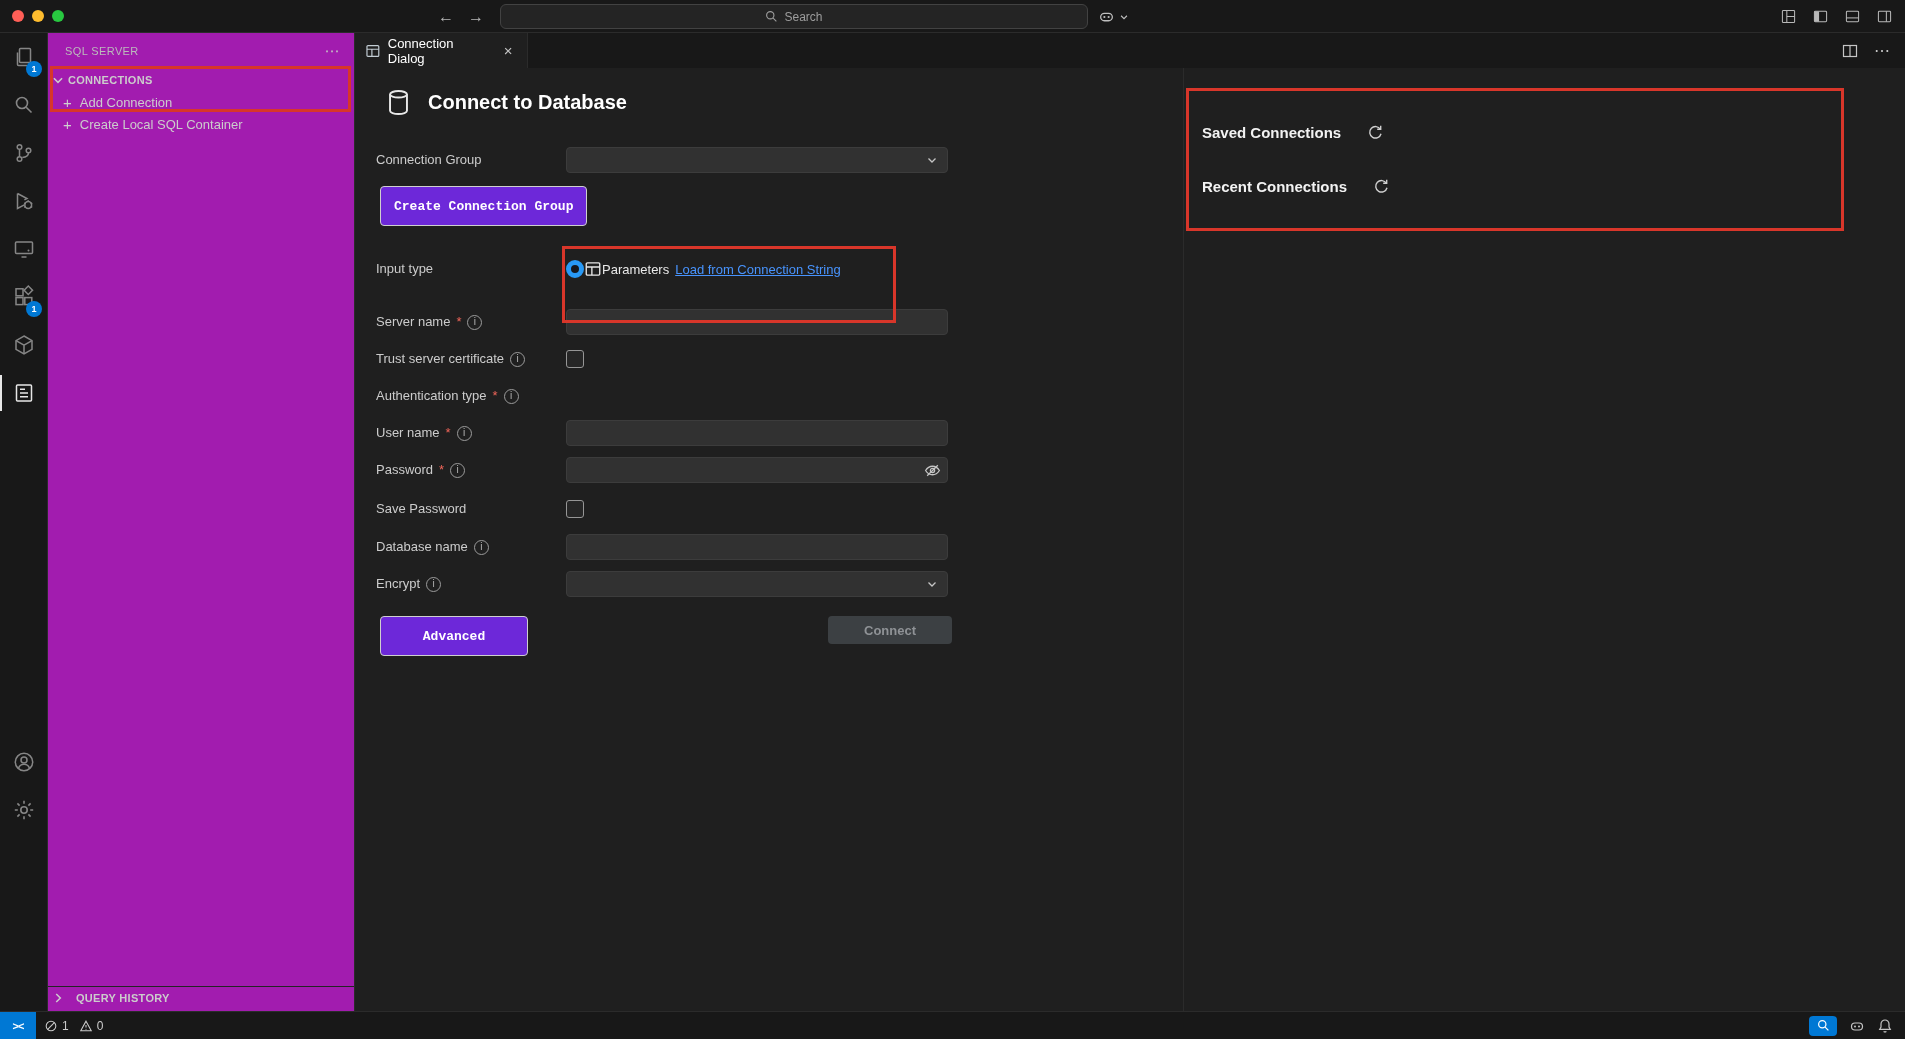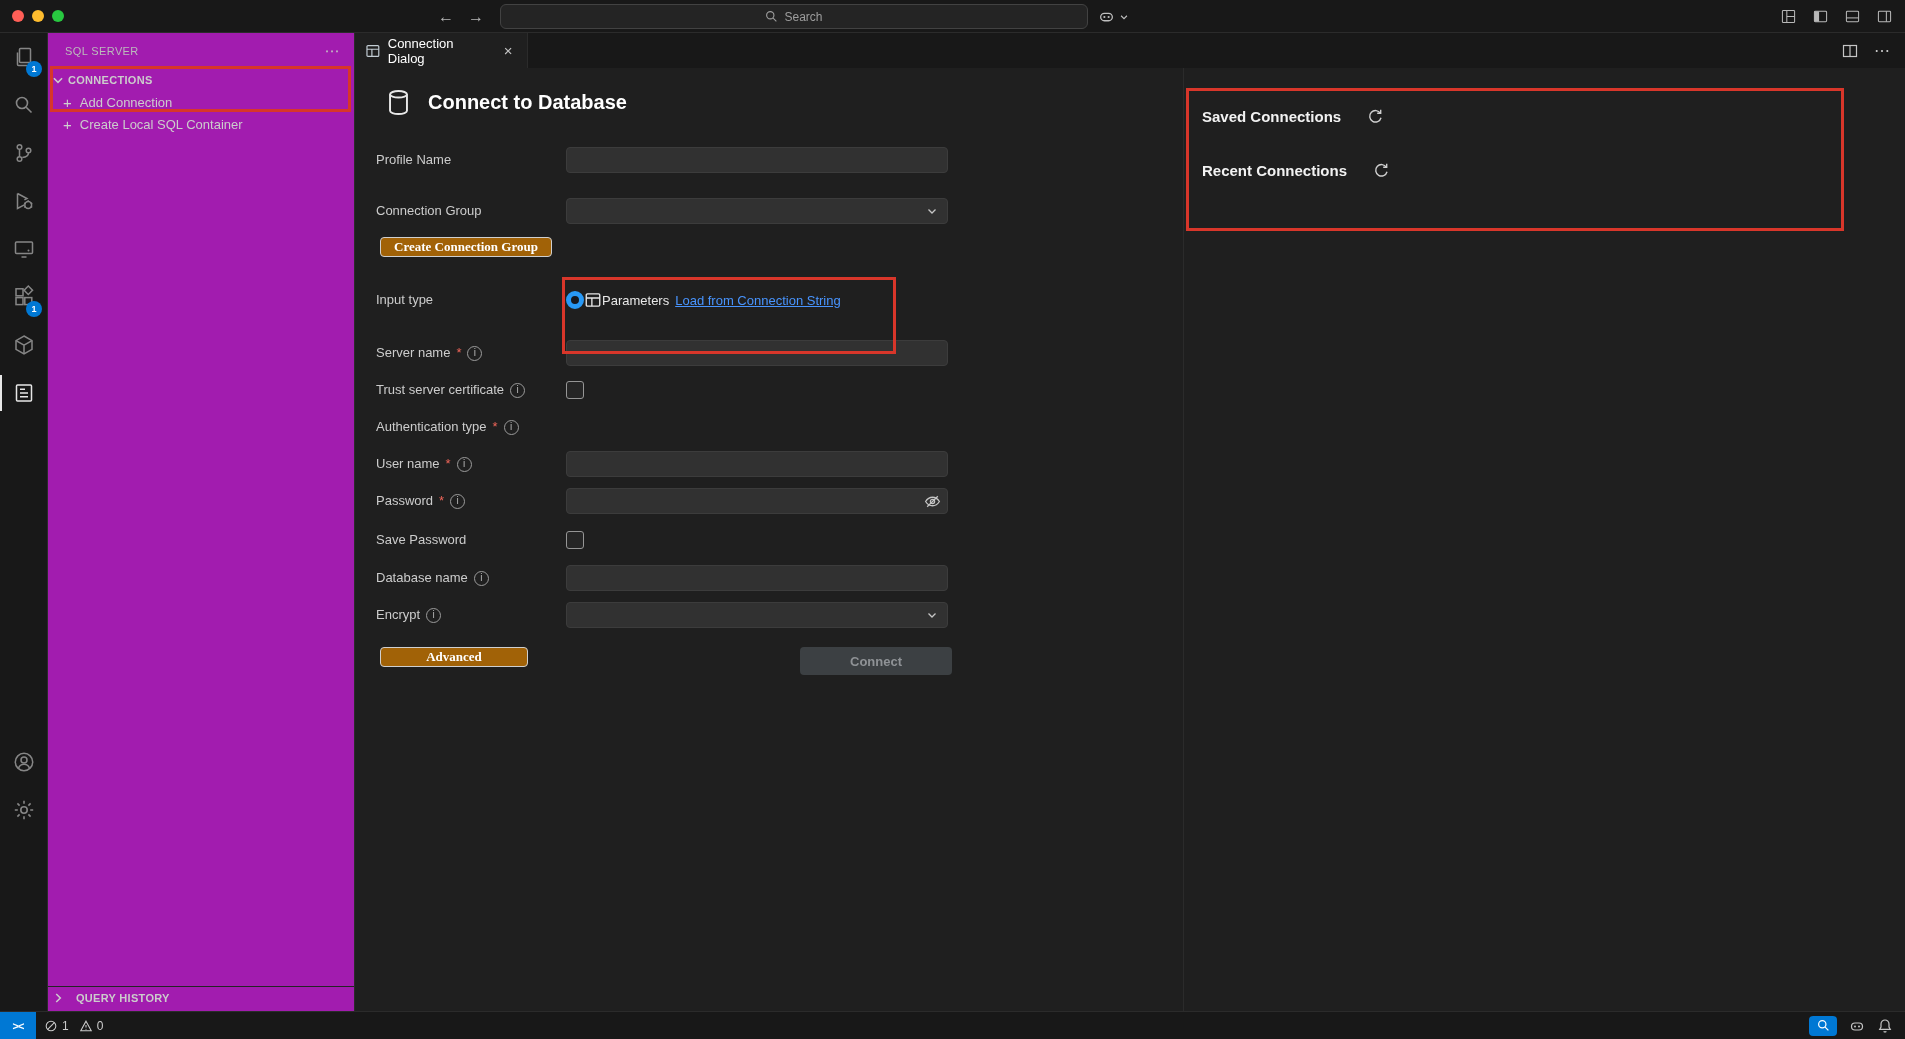--- a/index.html
+++ b/index.html
@@ -66,38 +66,38 @@
   .required { color:#ef6559; font-size:13px; }
   .info-icon { width:15px; height:15px; border-radius:50%; border:1px solid #9b9b9b; color:#b5b5b5; font-size:10px; font-style:normal; display:inline-flex; align-items:center; justify-content:center; line-height:1; }
   .control { width:382px; flex:0 0 382px; position:relative; }
   .text-input { width:382px; height:26px; background:#313131; border:1px solid #3c3c3c; border-radius:4px; color:#e8e8e8; font-size:13px; padding:0 8px; outline:none; font-family:"Liberation Sans", sans-serif; }
   .dropdown { width:382px; height:26px; background:#313131; border:1px solid #3c3c3c; border-radius:4px; display:flex; align-items:center; justify-content:space-between; padding:0 9px; color:#f0f0f0; cursor:pointer; }
   .dropdown svg { width:12px; height:12px; color:#c5c5c5; }
   .checkbox { width:18px; height:18px; border:1px solid #969696; border-radius:3px; background:#262626; cursor:pointer; }
   .eye-button { position:absolute; right:7px; top:5px; width:17px; height:17px; color:#c5c5c5; cursor:pointer; }
   .eye-button svg { width:17px; height:17px; }
 
-  .btn-secondary { height:20px; background:#a16207; border:1px solid #cfcfcf; border-radius:4px; color:#ffffff; font-weight:700; font-size:13px; padding:0 13px; cursor:pointer; font-family:Liberation Serif, serif; }
-  .btn-disabled { width:152px; height:28px; background:#3c4043; border:none; border-radius:4px; color:#8f9296; font-weight:700; font-size:13px; cursor:default; font-family:"Liberation Sans", sans-serif; }
+  .btn-secondary { height:40px; background:#6d28d9; border:1px solid #cfcfcf; border-radius:4px; color:#ffffff; font-weight:700; font-size:13px; padding:0 13px; cursor:pointer; font-family:Liberation Mono, monospace; }
+  .btn-disabled { width:124px; height:28px; background:#3c4043; border:none; border-radius:4px; color:#8f9296; font-weight:700; font-size:13px; cursor:default; font-family:"Liberation Sans", sans-serif; }
   .row-create-group { margin-left:4px; margin-bottom:30px; }
   .row-buttons { width:572px; margin-left:4px; display:flex; justify-content:space-between; margin-top:19px; }
   .btn-advanced { min-width:148px; }
 
   
   .radio-group { position:relative; display:flex; flex-direction:column; gap:6px; margin-bottom:27px; }
   .radio-row { height:26px; display:flex; align-items:center; gap:0; }
   .radio { width:18px; height:18px; flex:0 0 18px; border-radius:50%; border:1.5px solid #c8c8c8; background:transparent; cursor:pointer; }
   .radio.selected { border:5px solid #2899f5; background:#16181d; }
   .radio-row svg.opt-icon { width:18px; height:18px; color:#e8e8e8; }
   .radio-label { color:#e8e8e8; font-size:13px; }
   .cs-link { color:#4894fe; text-decoration:underline; font-size:13px; margin-left:6px; cursor:pointer; }
 
   
   .right-rail { flex:1 1 auto; border-left:1px solid #2b2b2b; position:relative; padding:36px 0 0 18px; }
-  .rail-row { height:24px; display:flex; align-items:center; gap:26px; }
+  .rail-row { height:24px; display:flex; align-items:center; gap:26px;margin-top:16px; }
   .rail-row + .rail-row { margin-top:30px; }
   .rail-label { font-size:15px; font-weight:700; color:#f2f2f2; }
   .rail-refresh { width:17px; height:17px; color:#d0d0d0; cursor:pointer; }
   .rail-refresh svg { width:17px; height:17px; }
 
   
   .annotation { position:absolute; border:3px solid #d8362a; pointer-events:none; z-index:6; }
   .annotation-sidebar { left:2px; top:33px; width:301px; height:46px; }
   .annotation-input-type { left:-4px; top:-10px; width:334px; height:77px; }
   .annotation-rail { left:2px; top:20px; width:658px; height:143px; }
@@ -292,24 +292,20 @@
 
         <div class="form-pane">
           <div class="dialog-header">
             <svg viewBox="0 0 24 24" fill="none" stroke="currentColor" stroke-width="1.6">
                 <ellipse cx="12" cy="5.2" rx="7" ry="2.7"></ellipse>
                 <path d="M5 5.2v13.6c0 1.5 3.1 2.7 7 2.7s7-1.2 7-2.7V5.2"></path>
               </svg>
             <span class="dialog-title">Connect to Database</span>
           </div>
 
-          <div class="form-row" style="margin-bottom:25px">
-            <div class="form-label">Profile Name</div>
-            <div class="control"><input class="text-input" type="text" style=""></div>
-          </div>
 
           <div class="form-row" style="margin-bottom:13px">
             <div class="form-label">Connection Group</div>
             <div class="control">
               <div class="dropdown">
                 <span></span>
                 <svg viewBox="0 0 12 12" fill="none" stroke="currentColor" stroke-width="1.3">
                     <path d="M2.5 4.5L6 8l3.5-3.5"></path>
                   </svg>
               </div>

